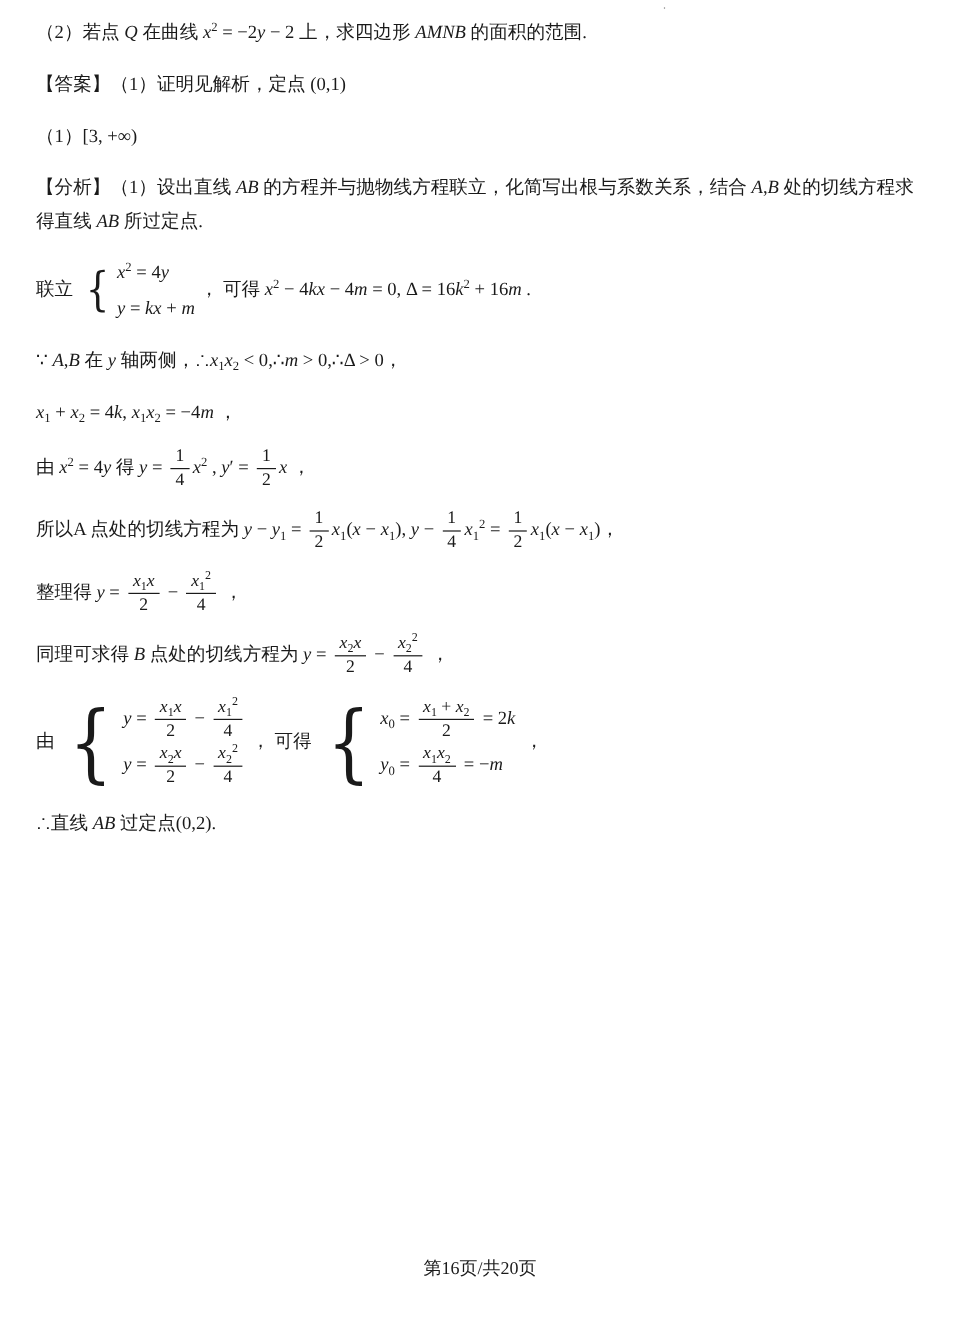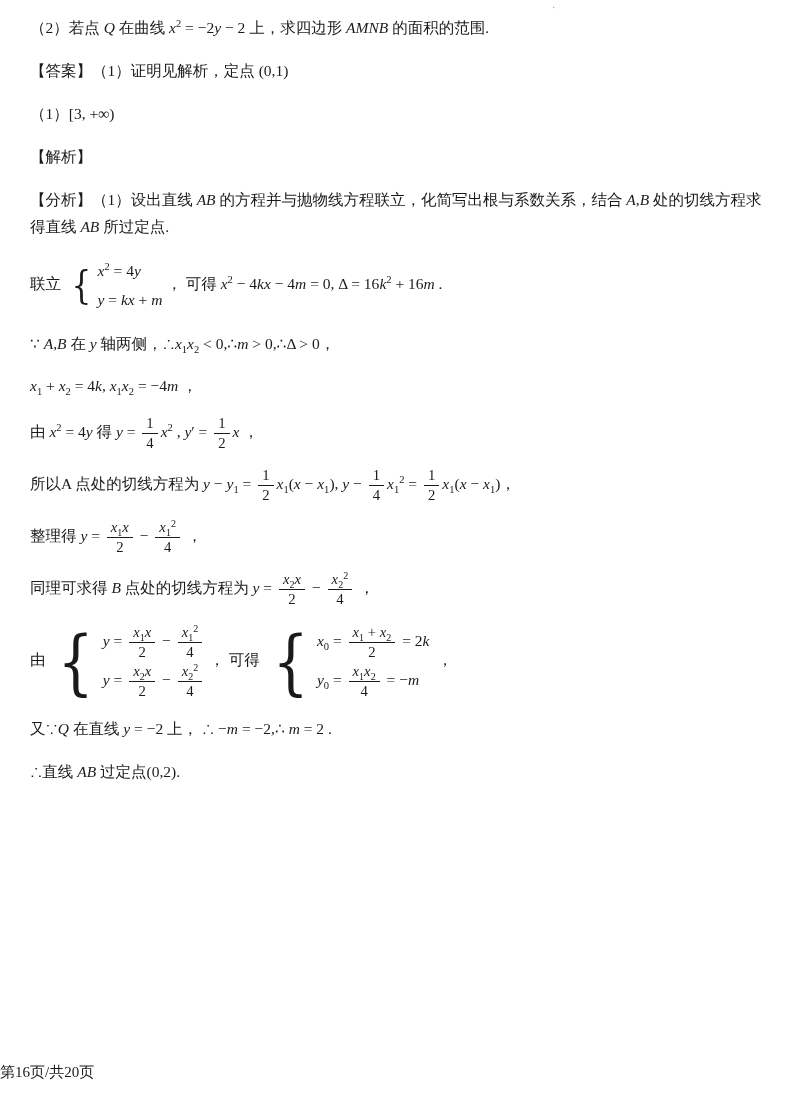--- a/index.html
+++ b/index.html
@@ -49,42 +49,42 @@
     margin-right: 4px;
     transform: scaleX(0.8);
   }
   .sys .brace.tall { font-size: 4.6em; line-height: 0.8; }
   .sys .rows { display: inline-block; text-align: left; }
   .sys .row { display: block; line-height: 1.75; padding: 1px 0; }
 
   .footer {
     position: absolute;
     left: 0; right: 0;
-    bottom: 20px;
+    bottom: 35px;
+    text-align: center;
     font-size: 15px;
     color: #1a1a1a;
   }
   .stray {
     position: absolute;
     top: 2px;
     left: 552px;
     font-size: 10px;
     color: #888;
   }
 </style>
 </head>
 <body>
 
 <div class="page">
   <span class="stray">·</span>
 
   <p class="line">（2）若点 <i>Q</i> 在曲线 <i>x</i><sup>2</sup> = −2<i>y</i> − 2 上，求四边形 <i>AMNB</i> 的面积的范围.</p>
   <p class="line">【答案】（1）证明见解析，定点 (0,1)</p>
   <p class="line">（1）[3, +∞)</p>
-  <p class="line">【解析】</p>
   <p class="line">【分析】（1）设出直线 <i>AB</i> 的方程并与抛物线方程联立，化简写出根与系数关系，结合 <i>A</i>,<i>B</i> 处的切线方程求得直线 <i>AB</i> 所过定点.</p>
   <p class="line">联立 <span class="sys">
         <span class="brace">{</span>
         <span class="rows">
           <span class="row"><i>x</i><sup>2</sup> = 4<i>y</i></span>
           <span class="row"><i>y</i> = <i>kx</i> + <i>m</i></span>
         </span>
       </span>， 可得 <i>x</i><sup>2</sup> − 4<i>kx</i> − 4<i>m</i> = 0, Δ = 16<i>k</i><sup>2</sup> + 16<i>m</i> .</p>
   <p class="line">∵ <i>A</i>,<i>B</i> 在 <i>y</i> 轴两侧，∴<i>x</i><sub>1</sub><i>x</i><sub>2</sub> &lt; 0,∴<i>m</i> &gt; 0,∴Δ &gt; 0，</p>
   <p class="line"><i>x</i><sub>1</sub> + <i>x</i><sub>2</sub> = 4<i>k</i>, <i>x</i><sub>1</sub><i>x</i><sub>2</sub> = −4<i>m</i> ，</p>
@@ -98,17 +98,16 @@
           <span class="row"><i>y</i> = <span class="frac"><span class="num"><i>x</i><sub>1</sub><i>x</i></span><span class="den">2</span></span> − <span class="frac"><span class="num"><i>x</i><sub>1</sub><sup>2</sup></span><span class="den">4</span></span></span>
           <span class="row"><i>y</i> = <span class="frac"><span class="num"><i>x</i><sub>2</sub><i>x</i></span><span class="den">2</span></span> − <span class="frac"><span class="num"><i>x</i><sub>2</sub><sup>2</sup></span><span class="den">4</span></span></span>
         </span>
       </span>， 可得 <span class="sys">
         <span class="brace tall">{</span>
         <span class="rows">
           <span class="row"><i>x</i><sub>0</sub> = <span class="frac"><span class="num"><i>x</i><sub>1</sub> + <i>x</i><sub>2</sub></span><span class="den">2</span></span> = 2<i>k</i></span>
           <span class="row"><i>y</i><sub>0</sub> = <span class="frac"><span class="num"><i>x</i><sub>1</sub><i>x</i><sub>2</sub></span><span class="den">4</span></span> = −<i>m</i></span>
         </span>
       </span> ，</p>
-  <p class="line">又∵<i>Q</i> 在直线 <i>y</i> = −2 上， ∴ −<i>m</i> = −2,∴ <i>m</i> = 2 .</p>
   <p class="line">∴直线 <i>AB</i> 过定点(0,2).</p>
 
   <div class="footer">第16页/共20页</div>
 </div>
 
 </body></html>

